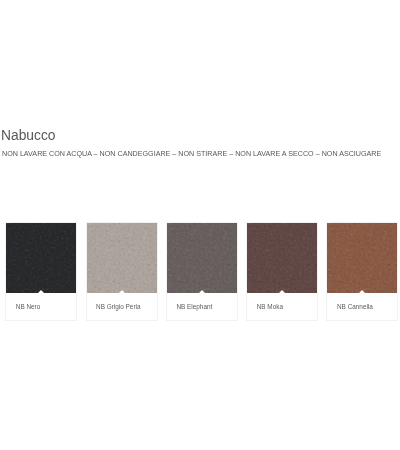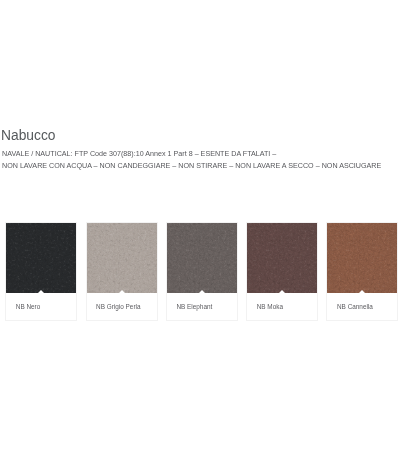--- a/index.html
+++ b/index.html
@@ -68,21 +68,20 @@
       <feGaussianBlur stdDeviation="0.35"></feGaussianBlur>
     </filter>
   </defs>
 </svg>
 
 <div class="page">
 
   <div class="product-title" style="color: rgb(85, 89, 92);">Nabucco</div>
 
   <div class="specs" style="color: rgb(86, 87, 91);">
-    <div class="spec-line">NAVALE / NAUTICAL: FTP Code 307(88):10 Annex 1 Part 8 – ESENTE DA FTALATI –</div>
     <div class="spec-line">NON LAVARE CON ACQUA – NON CANDEGGIARE – NON STIRARE – NON LAVARE A SECCO – NON ASCIUGARE</div>
   </div>
 
   <div class="swatch-row">
 
     <div class="card">
       <div class="chip" style="background: rgb(36, 38, 40);">
         <div class="grain"></div>
         <div class="speckle"></div>
         <div class="cell"></div>

